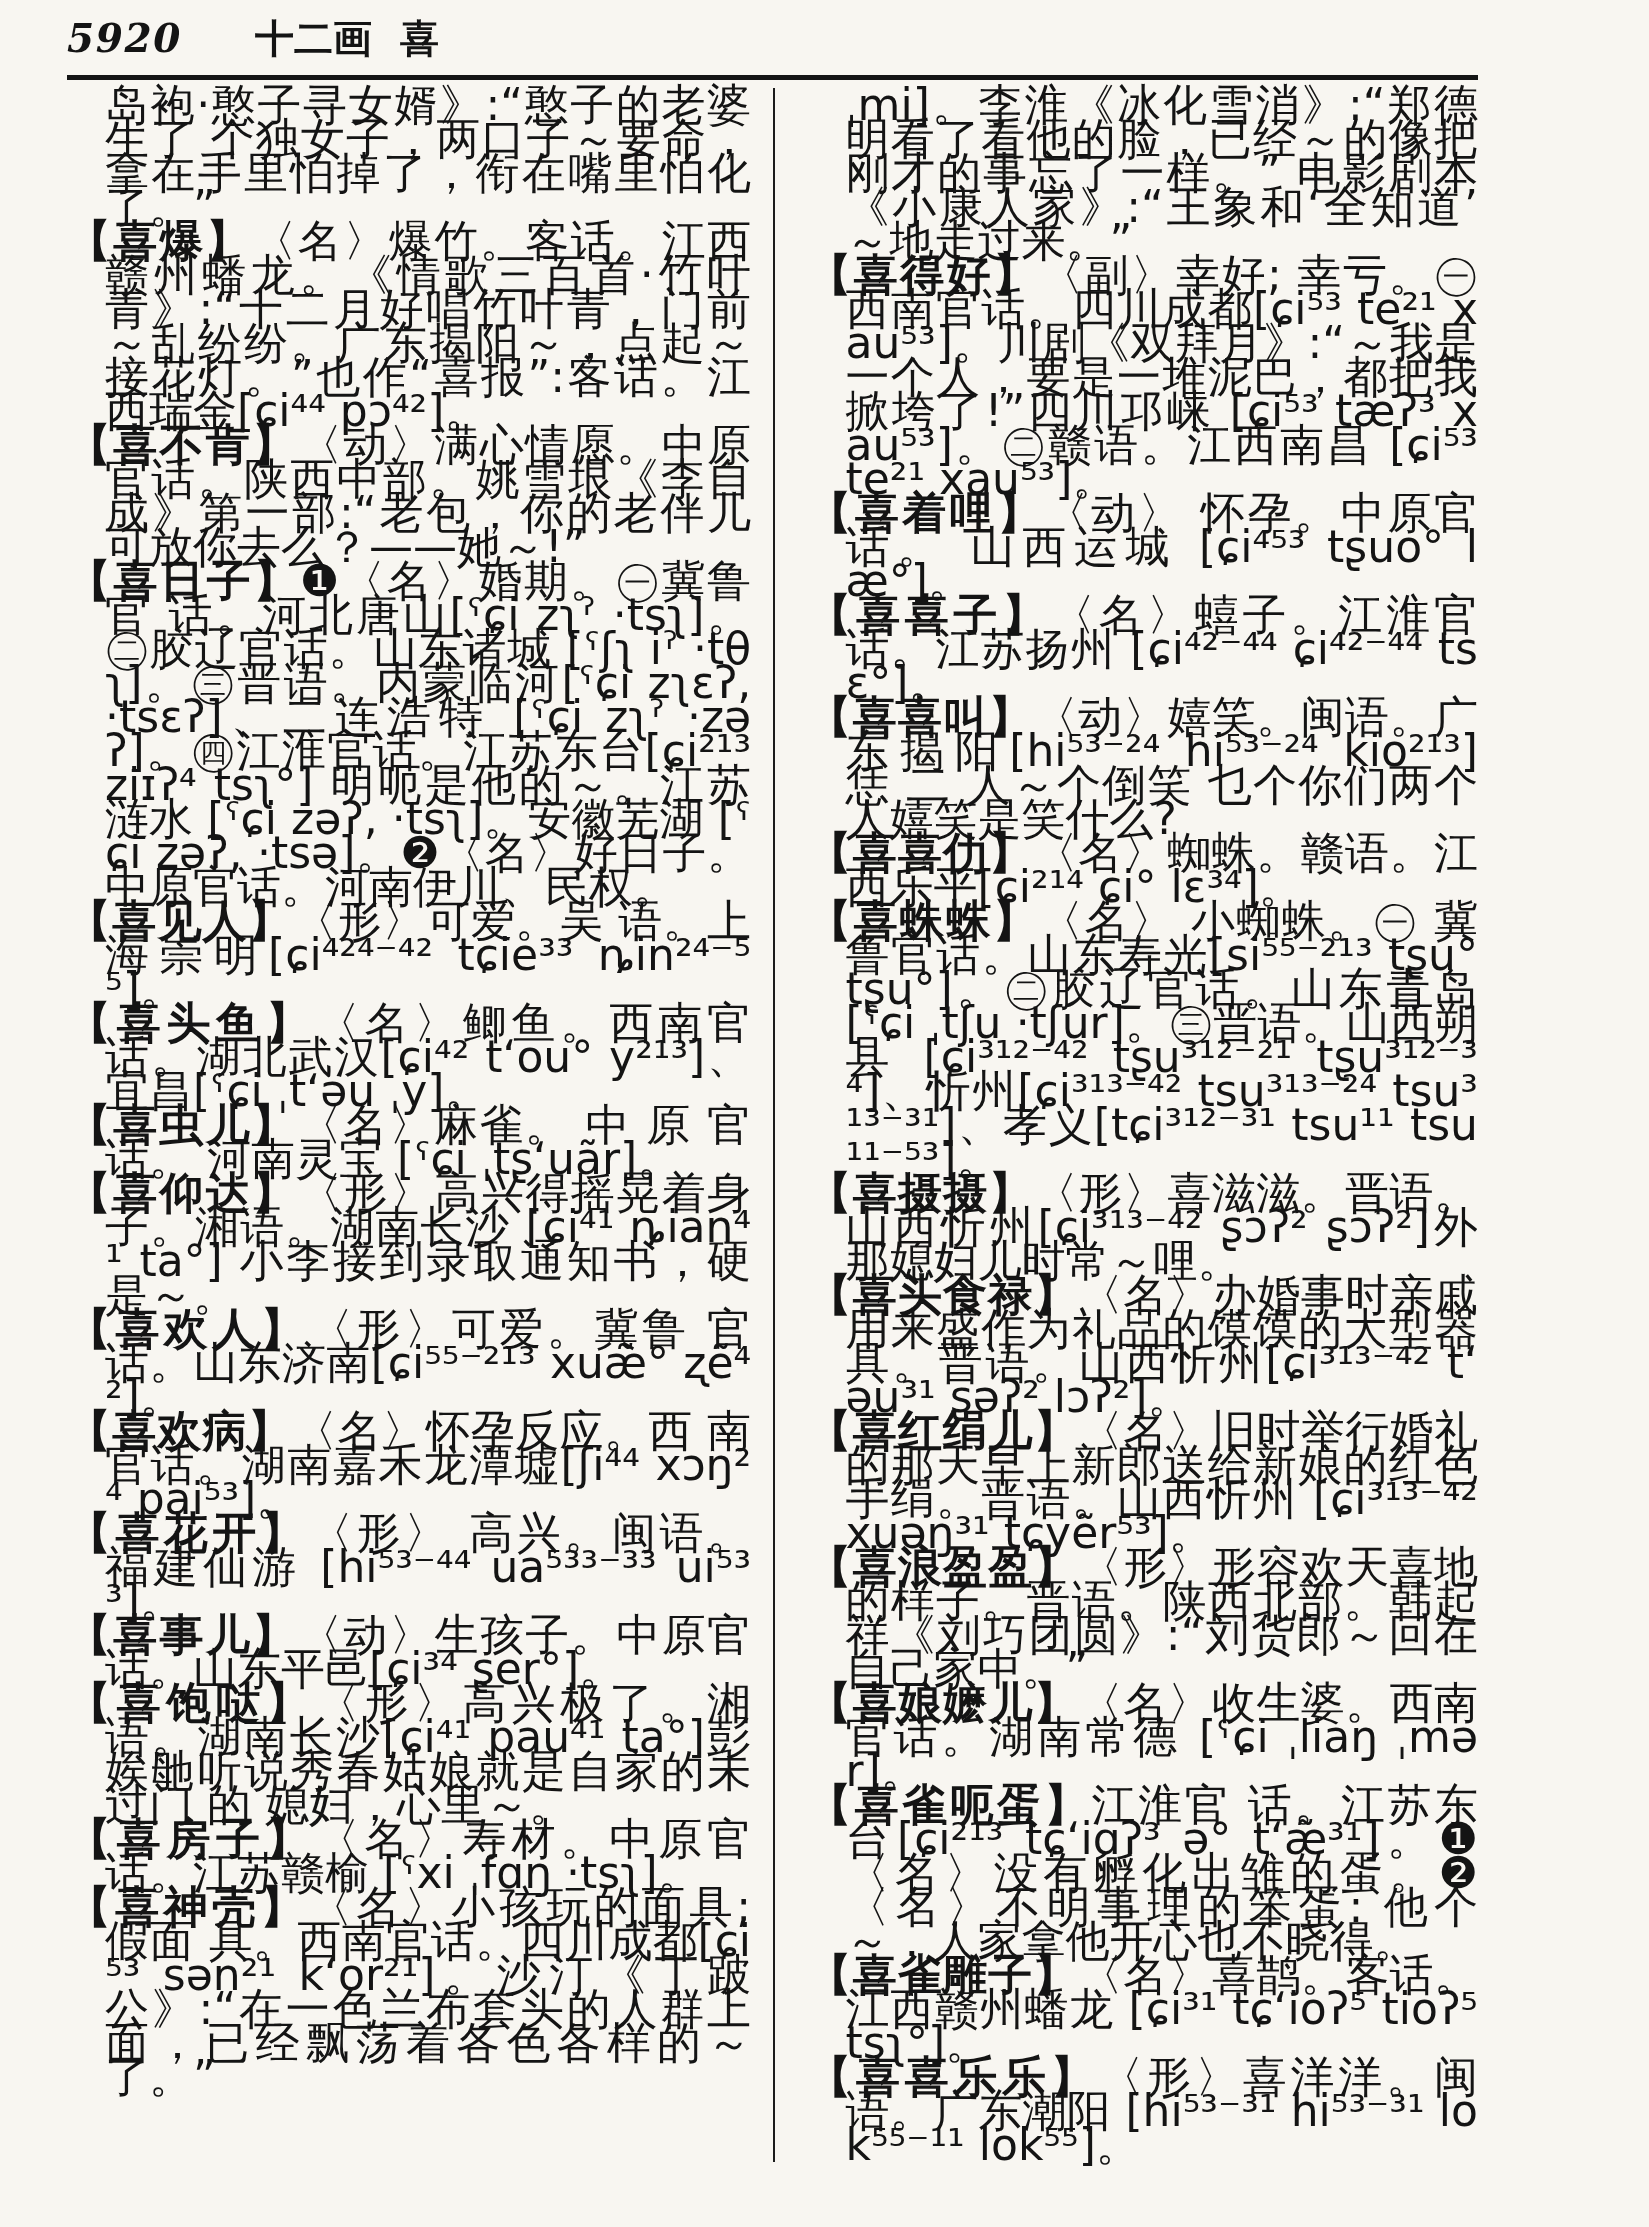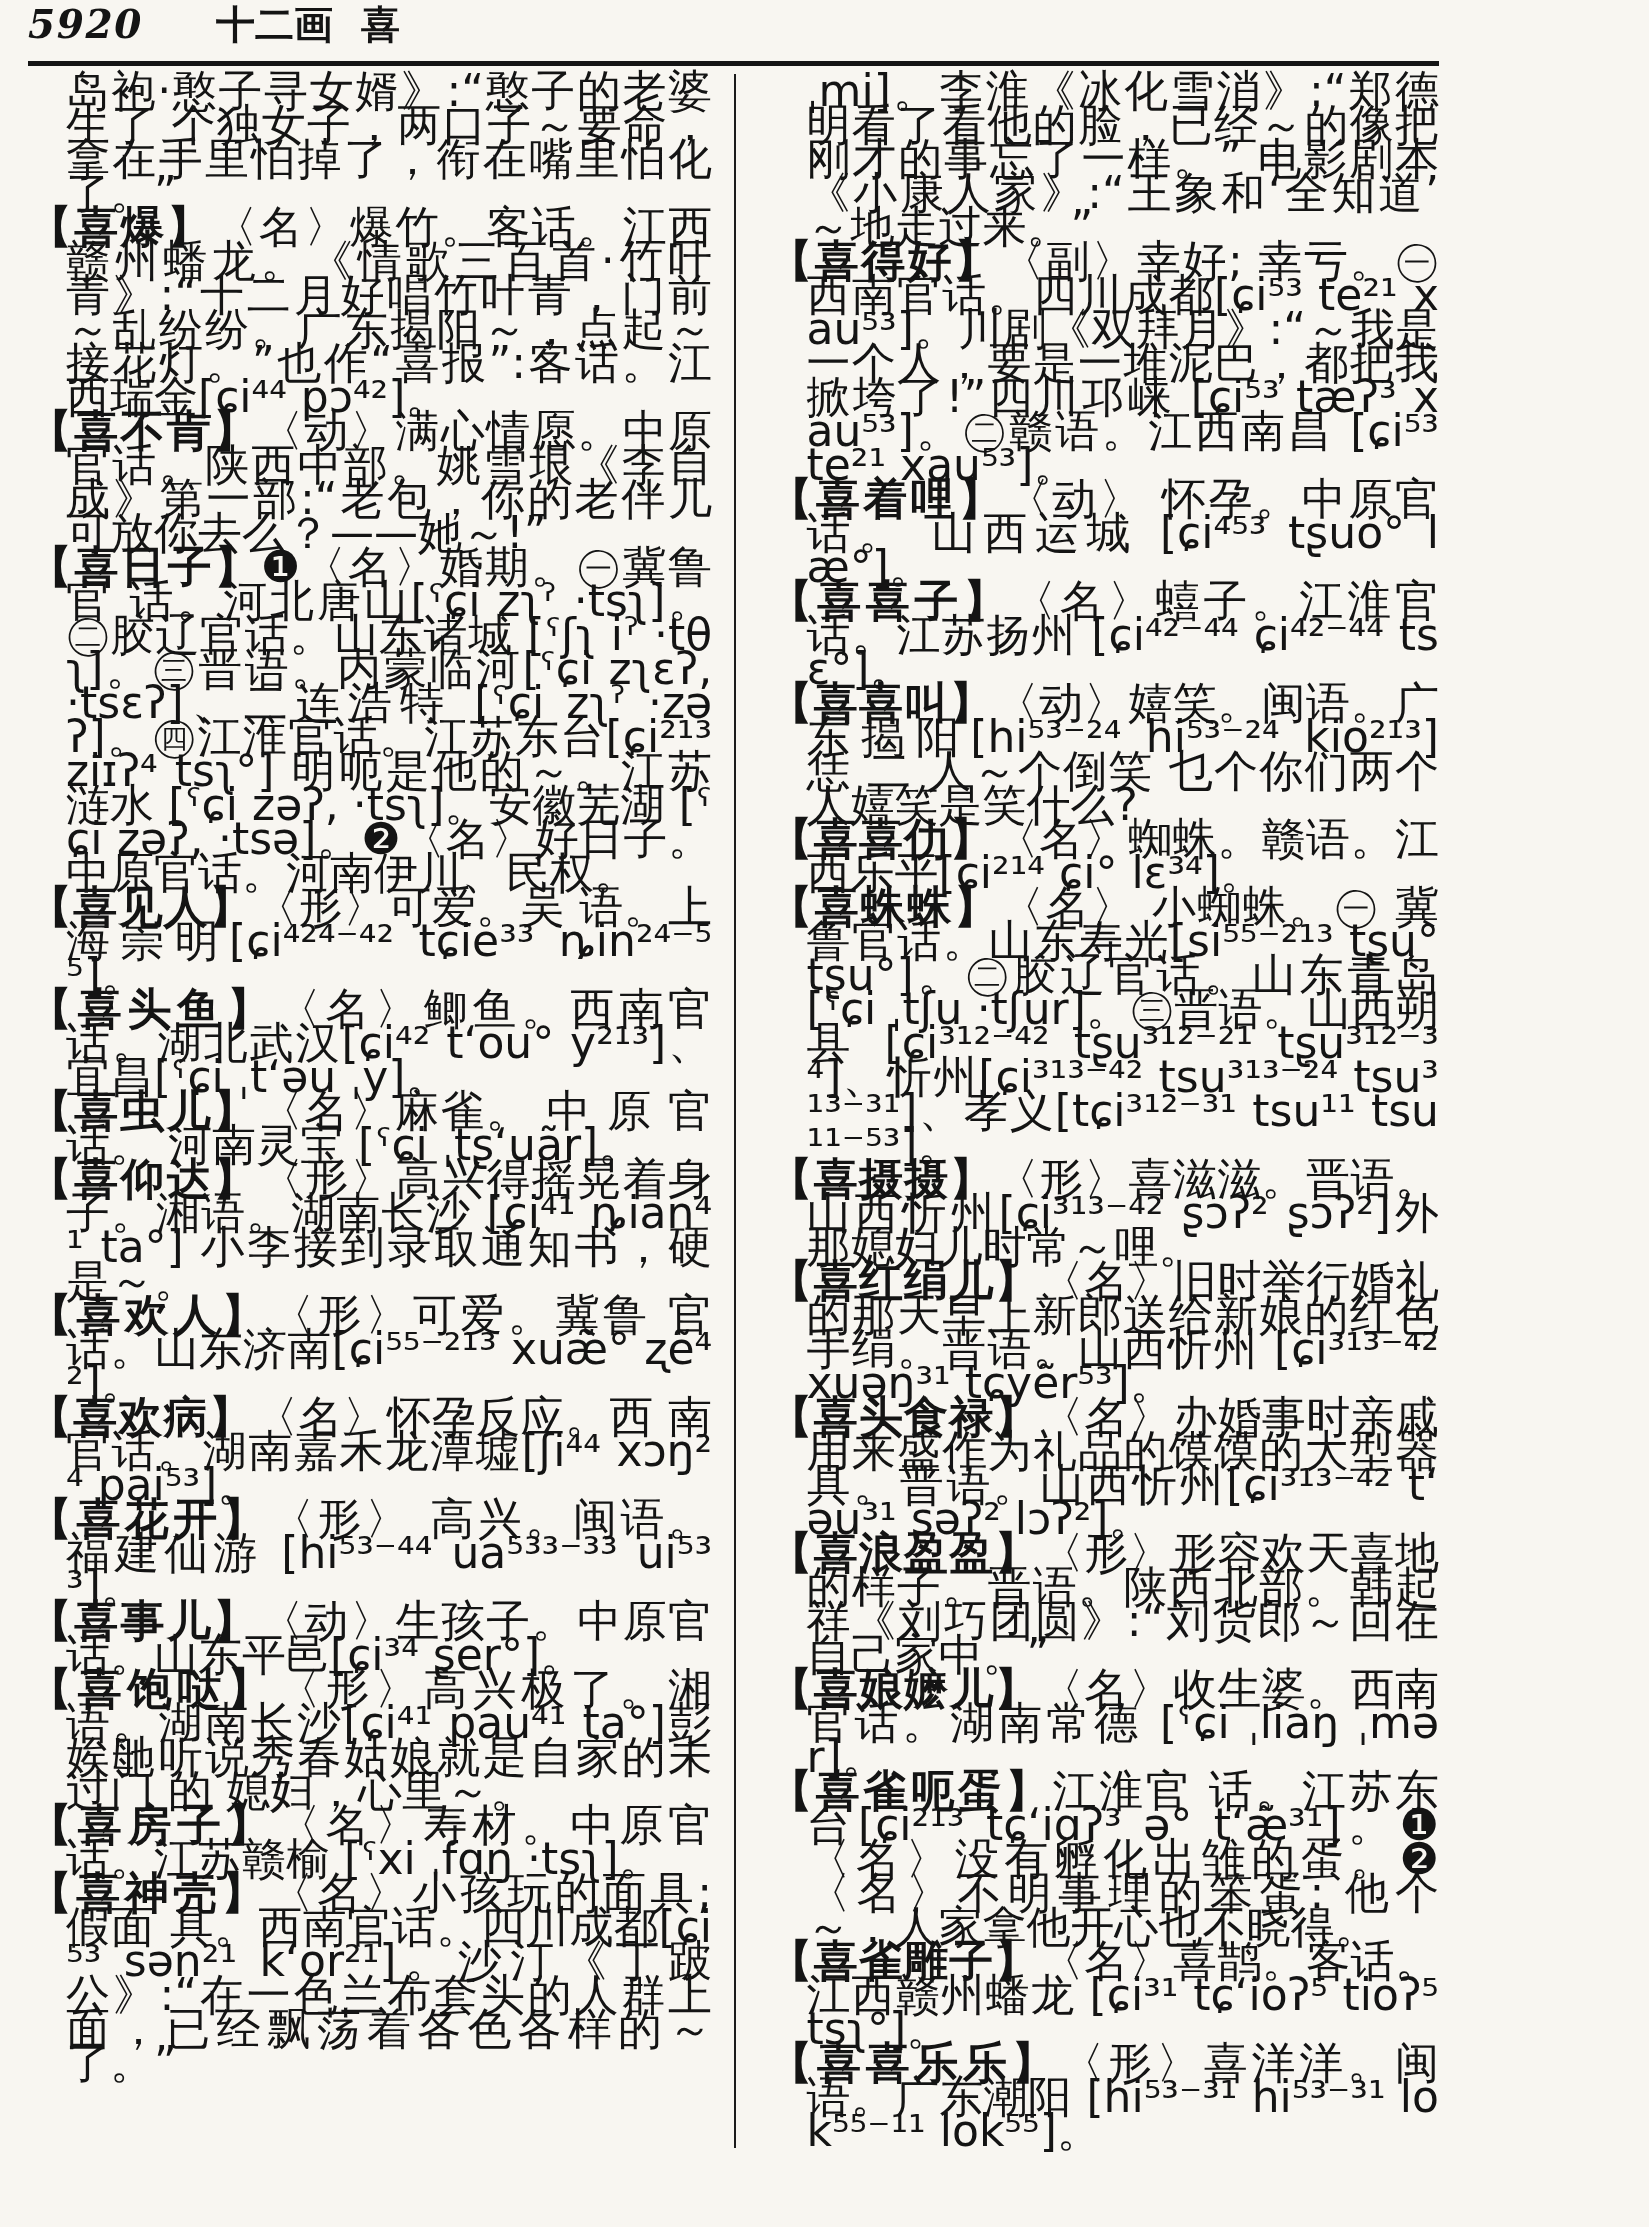--- a/index.html
+++ b/index.html
@@ -1,21 +1,21 @@
 <!DOCTYPE html>
 <html style="font-size:13.2px"><head>
 <meta charset="utf-8">
 <style>
   html,body{margin:0;padding:0;}
   body{
     width:1650px;height:2227px;overflow:hidden;
     background:#f8f6f1;color:#141414;
     font-family:"DejaVu Sans","Liberation Sans",sans-serif;
   }
-  .page{width:1462px;height:2227px;box-sizing:border-box;padding:0 23px 0 28px;}
+  .page{width:1462px;height:2227px;box-sizing:border-box;padding:14px 23px 0 28px;margin-left:39px;}
   header.pagehead{
     font-weight:bold;font-size:39px;line-height:48px;
     display:flex;align-items:baseline;gap:0;
   }
   .pagenum{font-family:"DejaVu Serif","Liberation Serif",serif;font-style:italic;letter-spacing:1.6px;}
   .sect{margin-left:73px;}
   .sectchar{margin-left:28px;}
   .rule{height:5px;background:#151515;margin-top:11.5px;margin-bottom:8.2px;}
   main.cols{display:flex;align-items:stretch;}
   section.col{width:50%;box-sizing:border-box;}
@@ -64,22 +64,22 @@
       </section>
     <section class="col right" id="col-right">
         <div class="entry cont"><span>ˌmi]。</span><span class="u">李淮</span><span>《冰化雪消》:“</span><span class="u">郑德明</span><span>看了看他的脸，已经～的像把刚才的事忘了一样。” 电影剧本《小康人家》:“</span><span class="u">王象</span><span>和‘全知道’ ～地走过来。”</span></div>
         <div class="entry"><span class="head">【喜得好】</span><span>〈副〉幸好; 幸亏。㊀西南官话。</span><span class="u">四川成都</span><span>[ɕi⁵³ te²¹ xau⁵³]。川剧《双拜月》:“～我是一个人，要是一堆泥巴，都把我掀垮了!”</span><span class="u">四川邛崃</span><span> [ɕi⁵³ tæʔ³ xau⁵³]。㊁赣语。</span><span class="u">江西南昌</span><span> [ɕi⁵³ te²¹ xau⁵³]。</span></div>
         <div class="entry"><span class="head">【喜着哩】</span><span>〈动〉 怀孕。中原官话。 </span><span class="u">山西运城</span><span> [ɕi⁴⁵³ tʂuo° læ°]。</span></div>
         <div class="entry"><span class="head">【喜喜子】</span><span>〈名〉蟢子。江淮官话。</span><span class="u">江苏扬州</span><span> [ɕi⁴²⁻⁴⁴ ɕi⁴²⁻⁴⁴ tsɛ°]。</span></div>
         <div class="entry"><span class="head">【喜喜叫】</span><span>〈动〉嬉笑。闽语。</span><span class="u">广东揭阳</span><span>[hi⁵³⁻²⁴ hi⁵³⁻²⁴ kio²¹³]  恁 二 人～个倒笑 乜个你们两个人嬉笑是笑什么?</span></div>
         <div class="entry"><span class="head">【喜喜仂】</span><span>〈名〉蜘蛛。赣语。</span><span class="u">江西乐平</span><span>[ɕi²¹⁴ ɕi° lɛ³⁴]。</span></div>
         <div class="entry"><span class="head">【喜蛛蛛】</span><span>〈名〉 小蜘蛛。㊀ 冀鲁官话。</span><span class="u">山东寿光</span><span>[si⁵⁵⁻²¹³ tʂu° tʂu°]。㊁胶辽官话。</span><span class="u">山东青岛</span><span> [ˤɕi ˌtʃu ·tʃur]。㊂晋语。</span><span class="u">山西朔县</span><span> [ɕi³¹²⁻⁴² tʂu³¹²⁻²¹ tʂu³¹²⁻³⁴]、</span><span class="u">忻州</span><span>[ɕi³¹³⁻⁴² tsu³¹³⁻²⁴ tsu³¹³⁻³¹]、</span><span class="u">孝义</span><span>[tɕi³¹²⁻³¹ tsu¹¹ tsu¹¹⁻⁵³]。</span></div>
         <div class="entry"><span class="head">【喜摄摄】</span><span>〈形〉喜滋滋。晋语。</span><span class="u">山西忻州</span><span>[ɕi³¹³⁻⁴² ʂɔʔ² ʂɔʔ²]外那媳妇儿时常～哩。</span></div>
+        <div class="entry"><span class="head">【喜头食禄】</span><span>〈名〉办婚事时亲戚用来盛作为礼品的馍馍的大型器具。晋语。</span><span class="u">山西忻州</span><span>[ɕi³¹³⁻⁴² tʻəu³¹ ʂəʔ² lɔʔ²]。</span></div>
         <div class="entry"><span class="head">【喜红绢儿】</span><span>〈名〉旧时举行婚礼的那天早上新郎送给新娘的红色手绢。晋语。</span><span class="u">山西忻州</span><span> [ɕi³¹³⁻⁴² xuəŋ³¹ tɕyẽr⁵³]。</span></div>
-        <div class="entry"><span class="head">【喜头食禄】</span><span>〈名〉办婚事时亲戚用来盛作为礼品的馍馍的大型器具。晋语。</span><span class="u">山西忻州</span><span>[ɕi³¹³⁻⁴² tʻəu³¹ ʂəʔ² lɔʔ²]。</span></div>
         <div class="entry"><span class="head">【喜浪盈盈】</span><span>〈形〉形容欢天喜地的样子。晋语。</span><span class="u">陕西北部</span><span>。</span><span class="u">韩起祥</span><span>《刘巧团圆》:“</span><span class="u">刘货郎</span><span>～回在自己家中。”</span></div>
         <div class="entry"><span class="head">【喜娘嬷儿】</span><span>〈名〉收生婆。西南官话。</span><span class="u">湖南常德</span><span> [ˤɕi ˌliaŋ ˌmər]。</span></div>
         <div class="entry"><span class="head">【喜雀呃蛋】</span><span>江淮官 话。</span><span class="u">江苏东台</span><span>[ɕi²¹³ tɕʻiɑʔ³ ə° tʻæ̃³¹]。❶〈名〉没有孵化出雏的蛋。❷〈名〉不明事理的笨蛋: 他个～，人家拿他开心也不晓得。</span></div>
         <div class="entry"><span class="head">【喜雀雕子】</span><span>〈名〉喜鹊。客话。</span><span class="u">江西赣州蟠龙</span><span> [ɕi³¹ tɕʻioʔ⁵ tioʔ⁵ tsʅ°]。</span></div>
         <div class="entry"><span class="head">【喜喜乐乐】</span><span>〈形〉喜洋洋。闽语。</span><span class="u">广东潮阳</span><span> [hi⁵³⁻³¹ hi⁵³⁻³¹ lok⁵⁵⁻¹¹ lok⁵⁵]。</span></div>
       </section>
   </main>
 </div>
 
 

